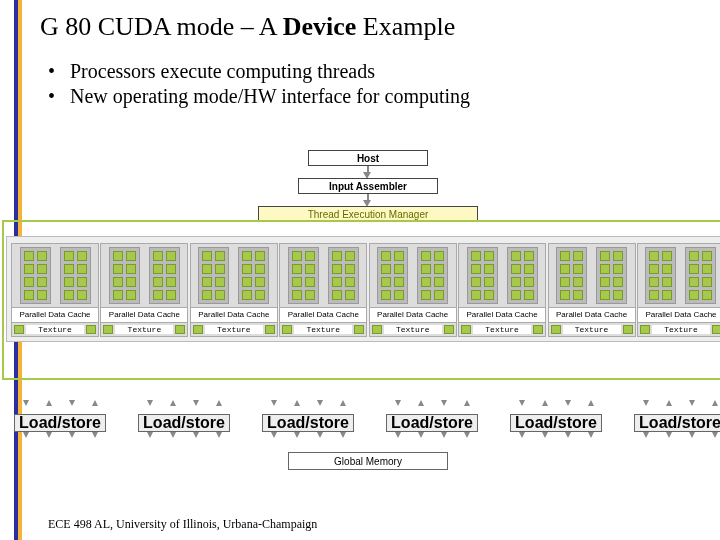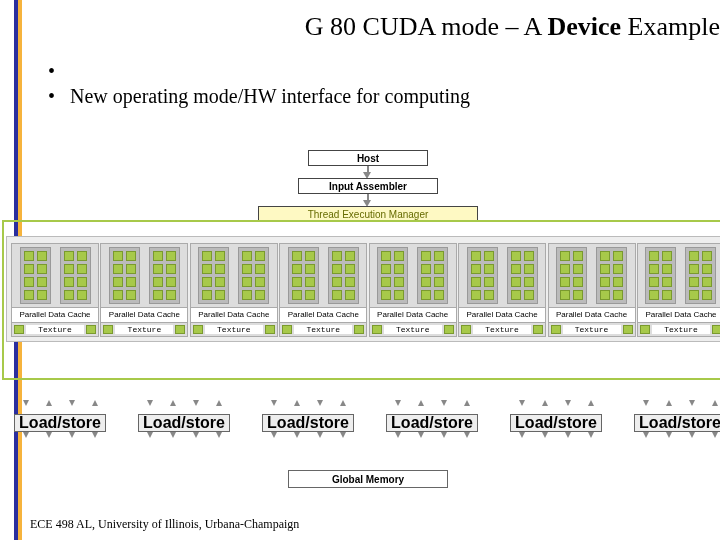--- a/index.html
+++ b/index.html
@@ -17,22 +17,23 @@
     top: 0;
     bottom: 0;
     width: 8px;
     display: flex;
   }
   .left-stripe .bar { width: 4px; height: 100%; }
   .left-stripe .blue { background: #2b2e9e; }
   .left-stripe .orange { background: #f6b33c; }
   .title {
     font-size: 26px;
-    text-align: right;
+    text-align: left;
     padding-top: 12px;
+    padding-left: 40px;
   }
   .title .bold { font-weight: bold; }
   .bullets {
     margin: 18px 0 0 48px;
     font-size: 20px;
   }
   .bullets .row { display: flex; align-items: baseline; margin-bottom: 2px; }
   .bullets .dot { width: 22px; }
   .diagram {
     position: absolute;
@@ -150,35 +151,35 @@
     border: 1px solid #666;
     background: #eee;
     font-size: 16px;
     font-weight: bold;
     display: flex;
     align-items: center;
     justify-content: center;
   }
   .gmem {
     position: absolute;
-    top: 320px;
+    top: 302px;
     left: 260px;
     width: 160px;
     height: 18px;
     border: 1px solid #666;
     background: #fff;
     font-size: 10px;
-    font-weight: bold;
+    font-weight: normal;
     display: flex;
     align-items: center;
     justify-content: center;
   }
   .footer {
     position: absolute;
-    left: 30px;
+    left: 48px;
     bottom: 8px;
     font-size: 12px;
   }
   .ls-arrows {
     position: absolute;
     top: 282px;
     left: -14px;
     width: 712px;
     display: flex;
     justify-content: space-between;
@@ -217,20 +218,21 @@
   <div class="bar orange"></div>
 </div>
 
 <div class="title">
   <span>G 80 CUDA mode – A </span><span class="bold">Device</span><span> Example</span>
 </div>
 
 <div class="bullets">
   <div class="row">
     <span class="dot">•</span>
+    <span>Processors execute computing threads</span>
   </div>
   <div class="row">
     <span class="dot">•</span>
     <span>New operating mode/HW interface for computing</span>
   </div>
 </div>
 
 <div class="diagram">
 
   <div class="box host">Host</div>

